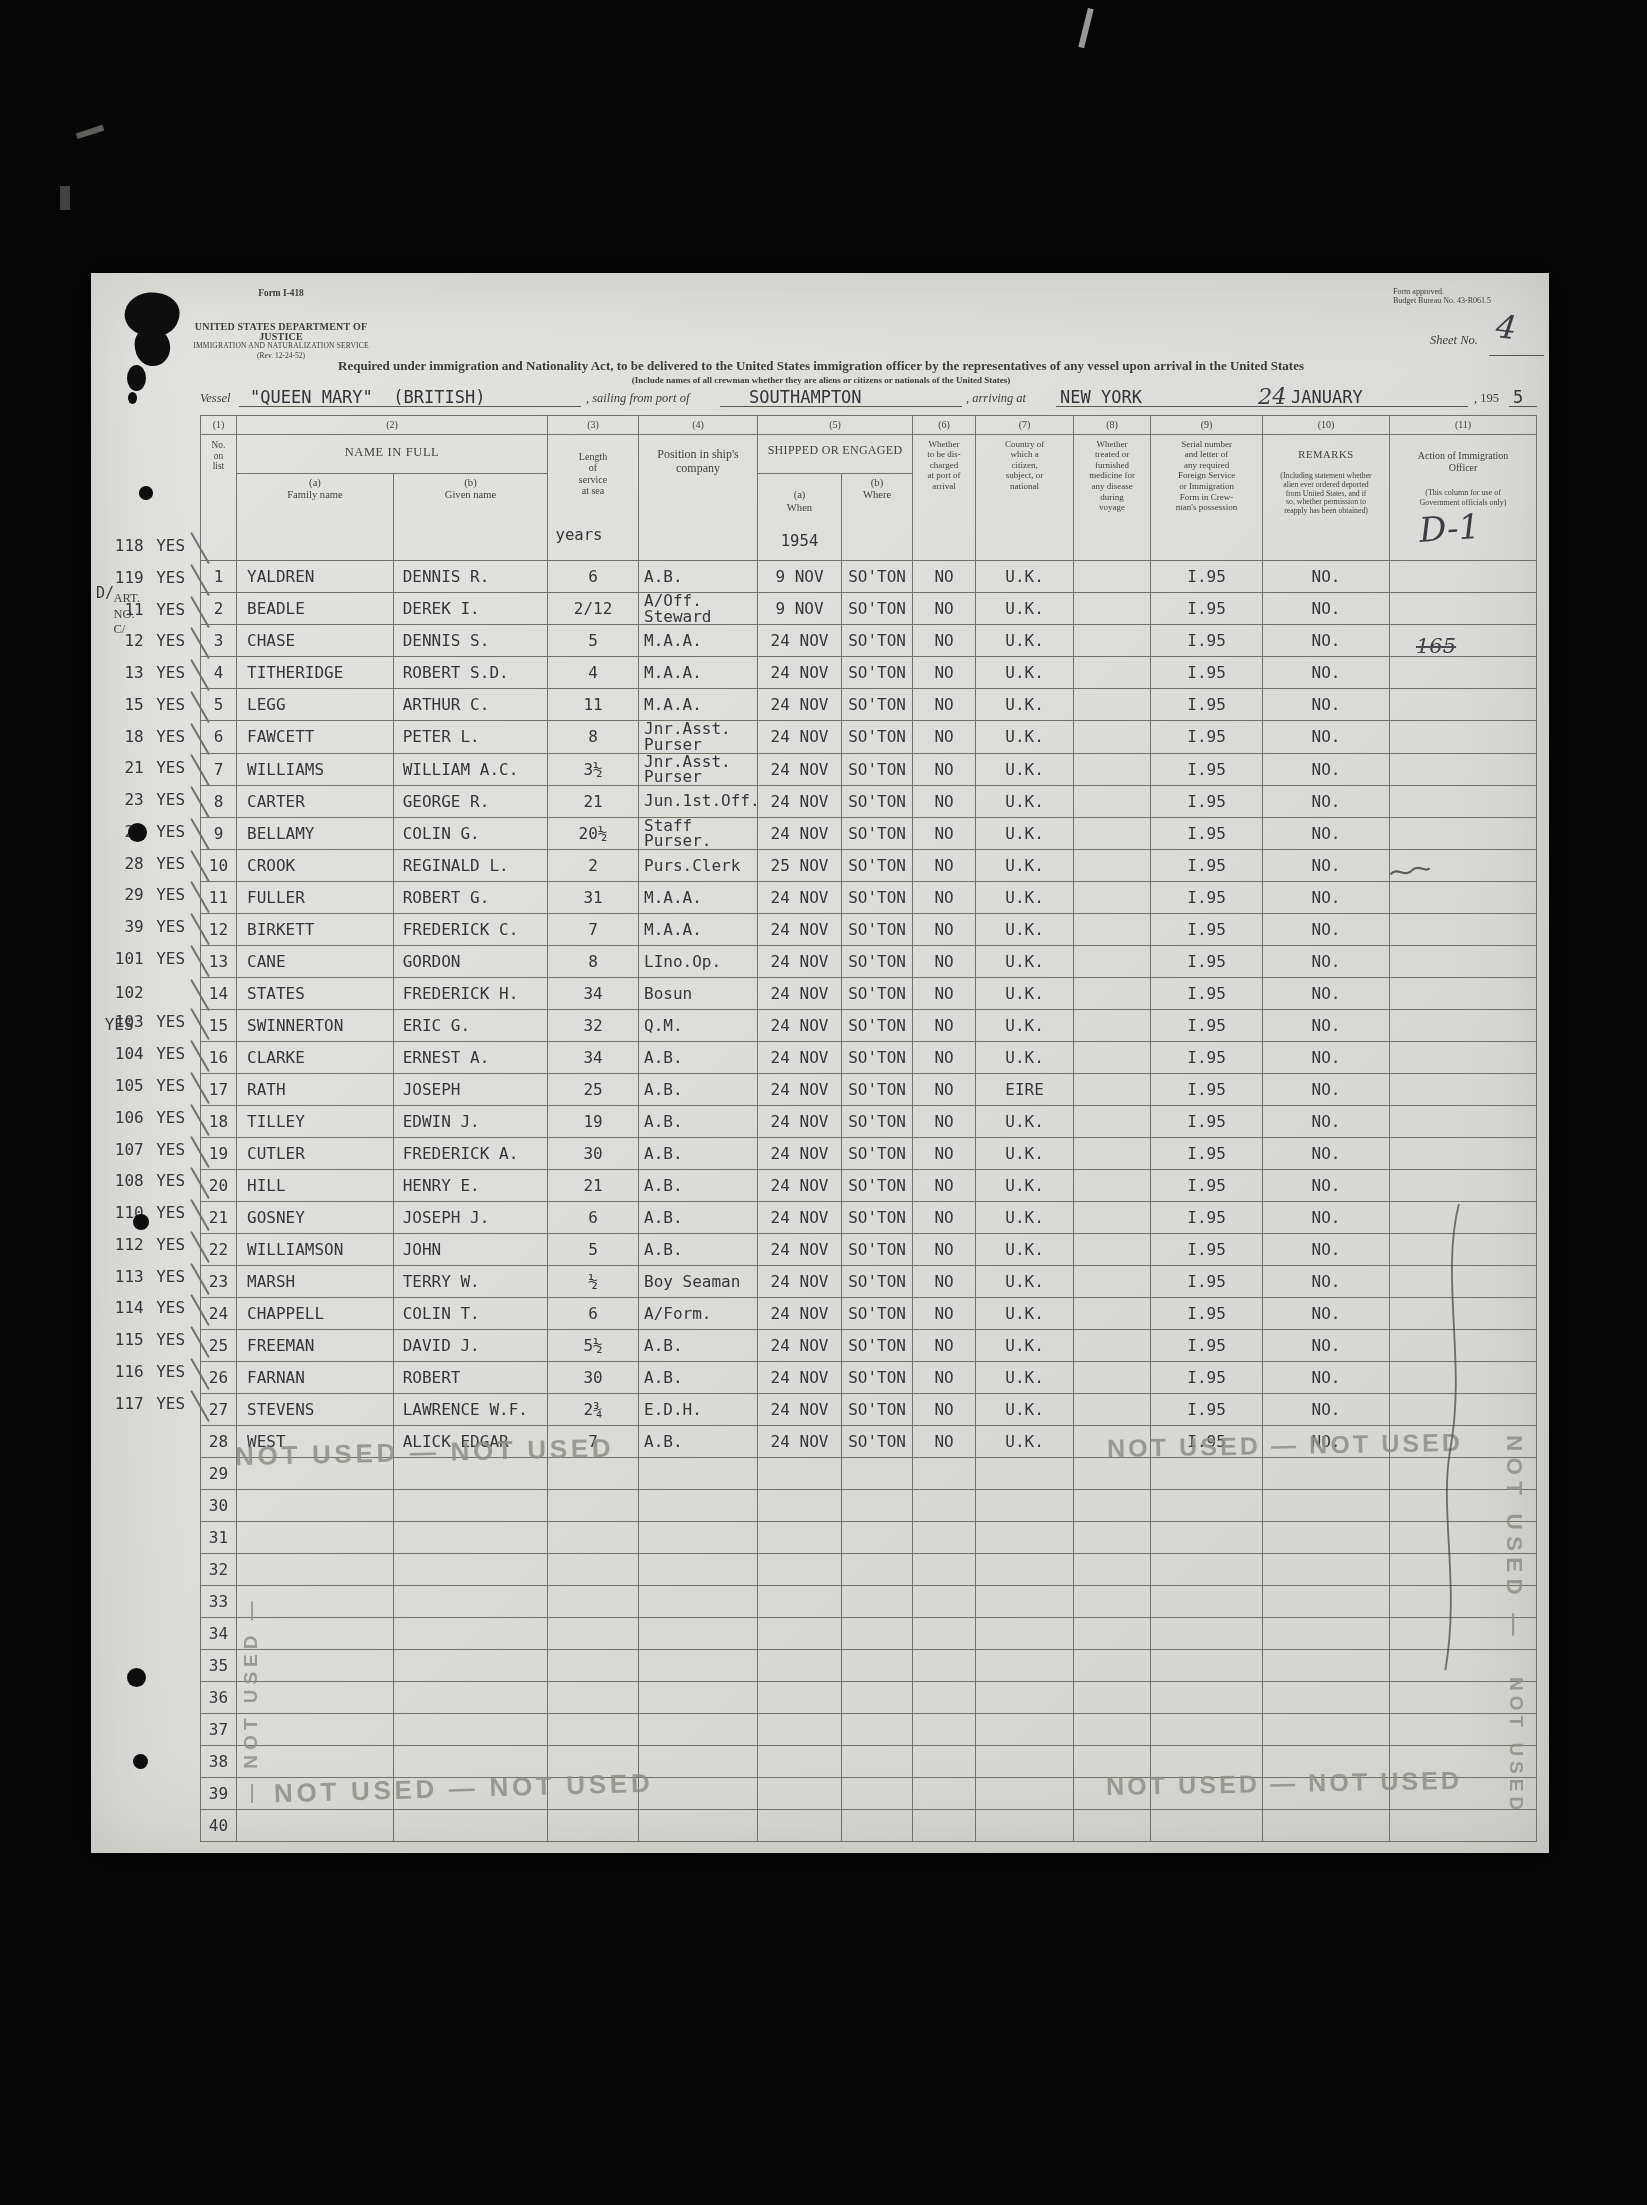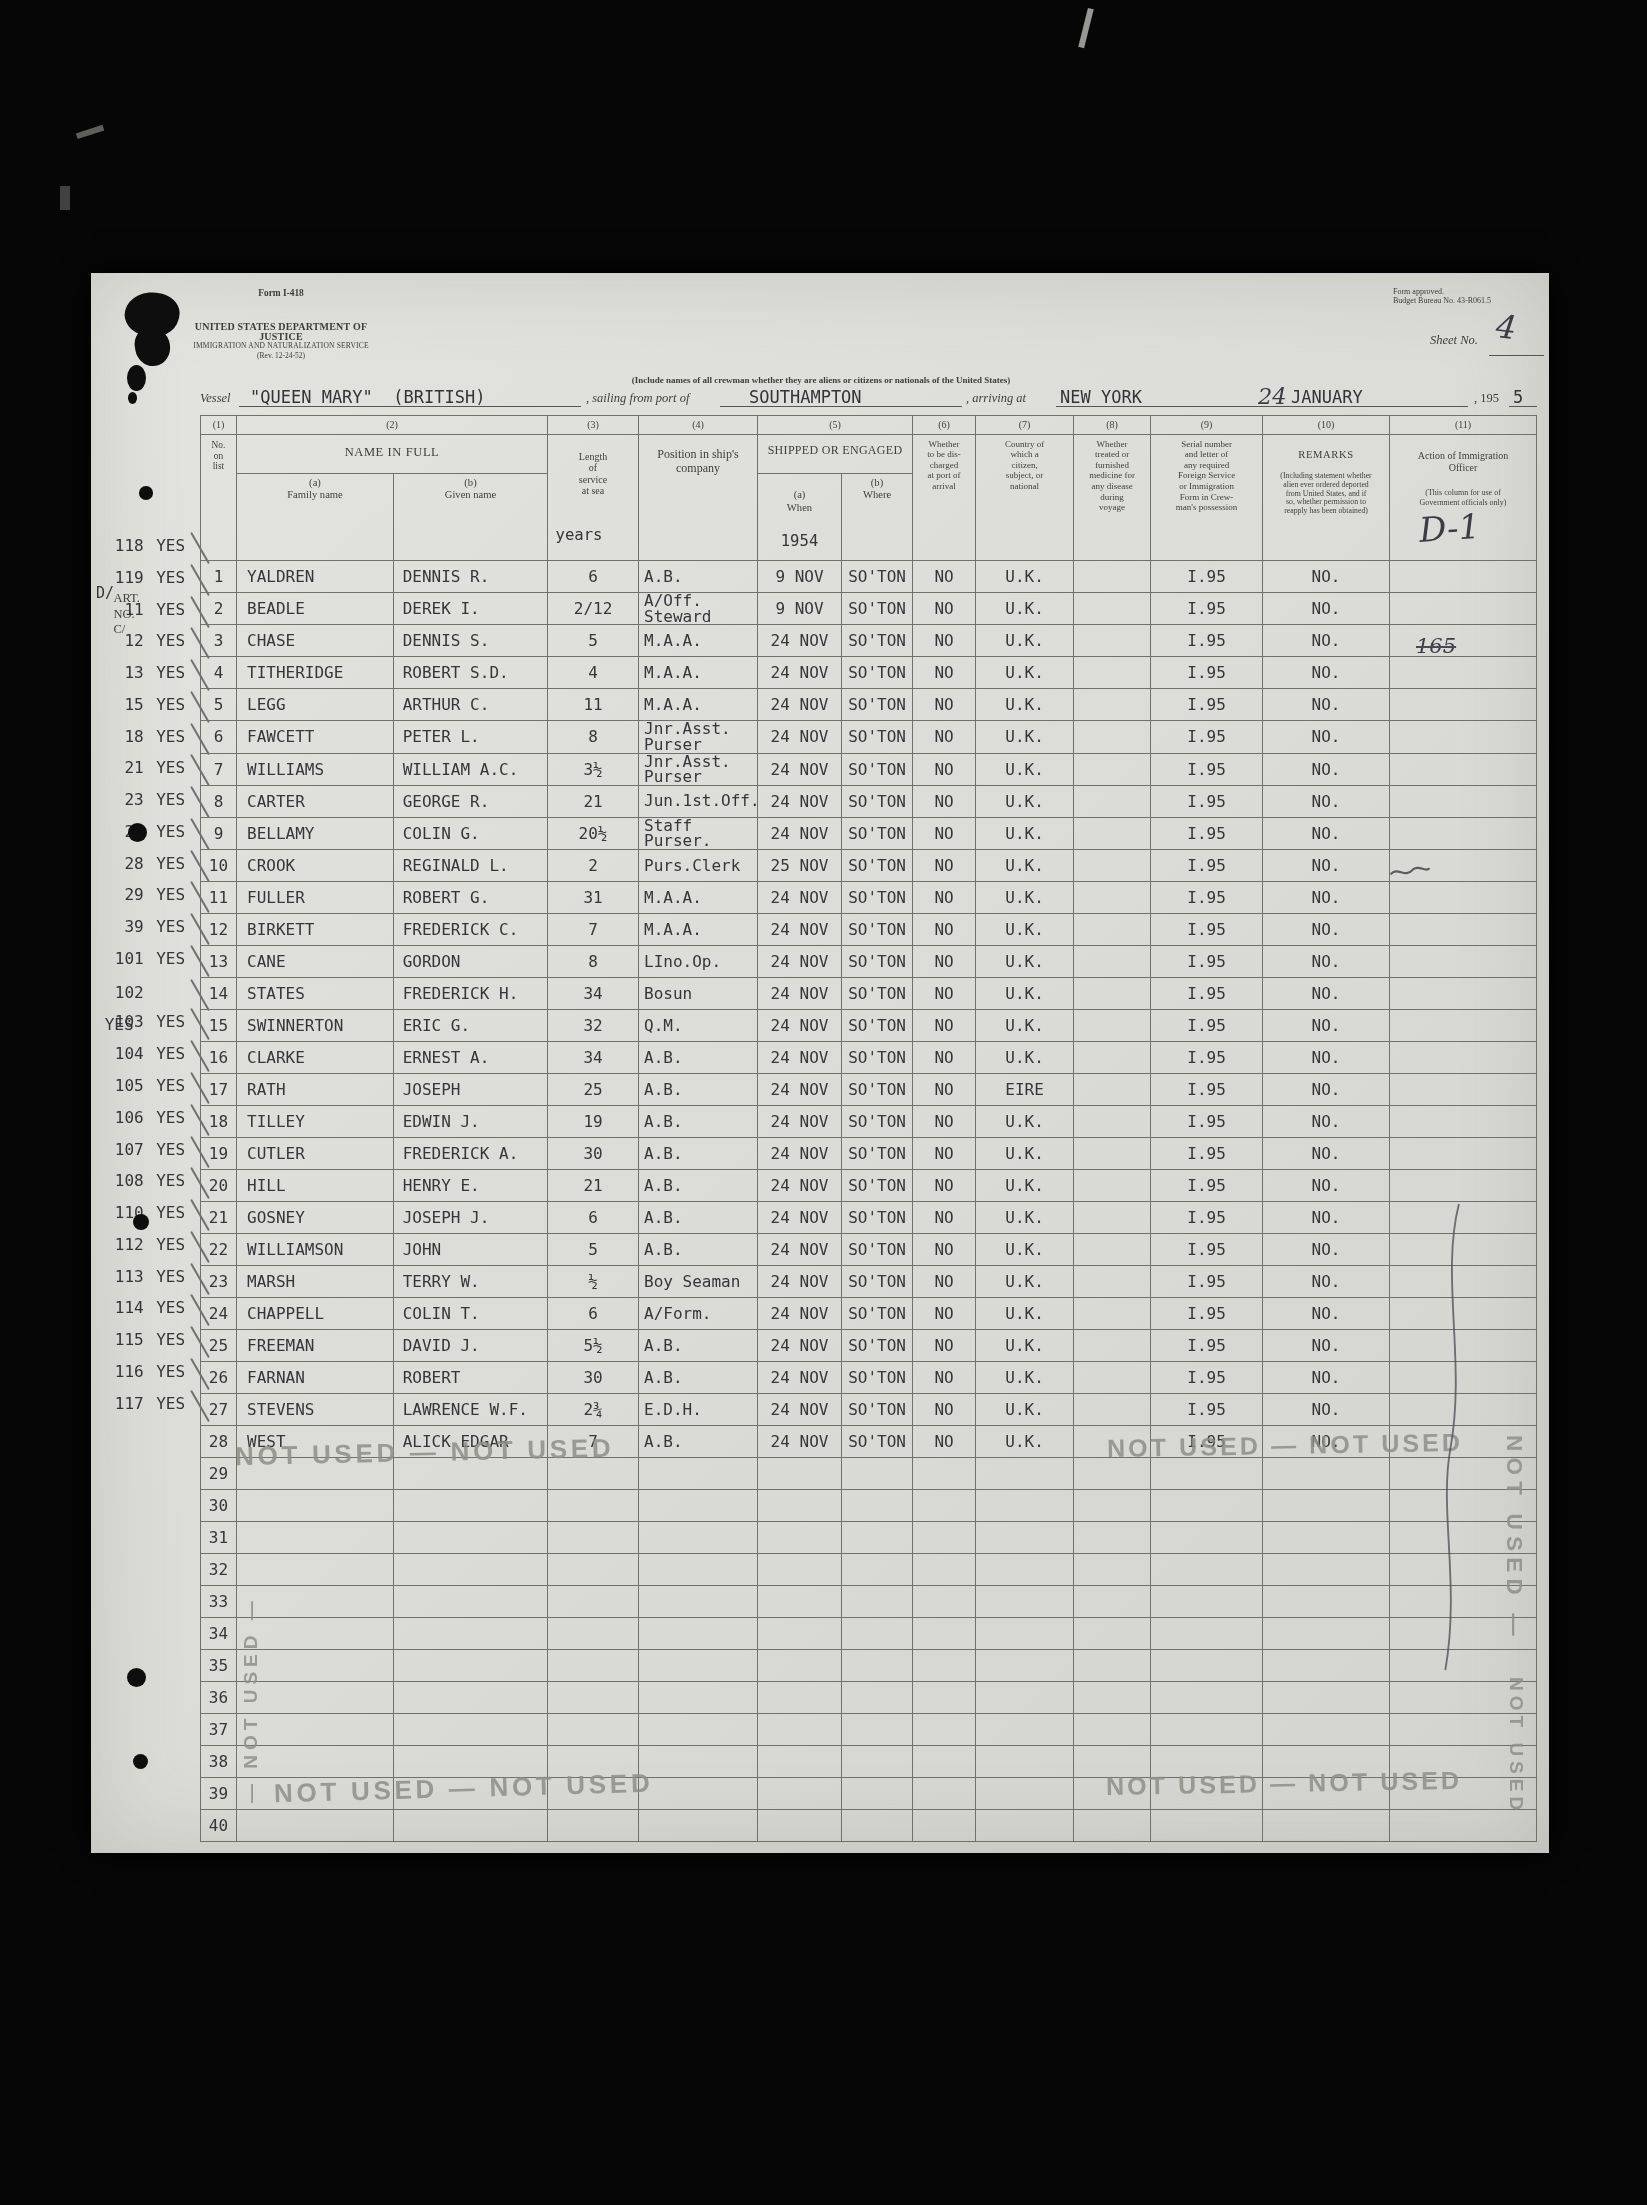--- a/index.html
+++ b/index.html
@@ -138,20 +138,21 @@
   </div>
 
   <div class="approval printed">
     <div>Form approved.</div>
     <div>Budget Bureau No. 43-R061.5</div>
   </div>
 
   <div class="sheet-no printed">Sheet No.</div>
   <div class="sheet-rule"></div>
   <div class="hand-sheet hand">4</div>
+  <div class="subtitle1 printed">Required under immigration and Nationality Act, to be delivered to the United States immigration officer by the representatives of any vessel upon arrival in the United States</div>
   <div class="subtitle2 printed">(Include names of all crewman whether they are aliens or citizens or nationals of the United States)</div>
 
   <div class="vessel-row">
     <span class="vlabel" style="left:0">Vessel</span>
     <span class="vrule" style="left:39px;width:342px"></span>
     <span class="vtyped" style="left:50px">"QUEEN MARY"  (BRITISH)</span>
     <span class="vlabel" style="left:386px">, sailing from port of</span>
     <span class="vrule" style="left:520px;width:242px"></span>
     <span class="vtyped" style="left:549px">SOUTHAMPTON</span>
     <span class="vlabel" style="left:766px">, arriving at</span>

